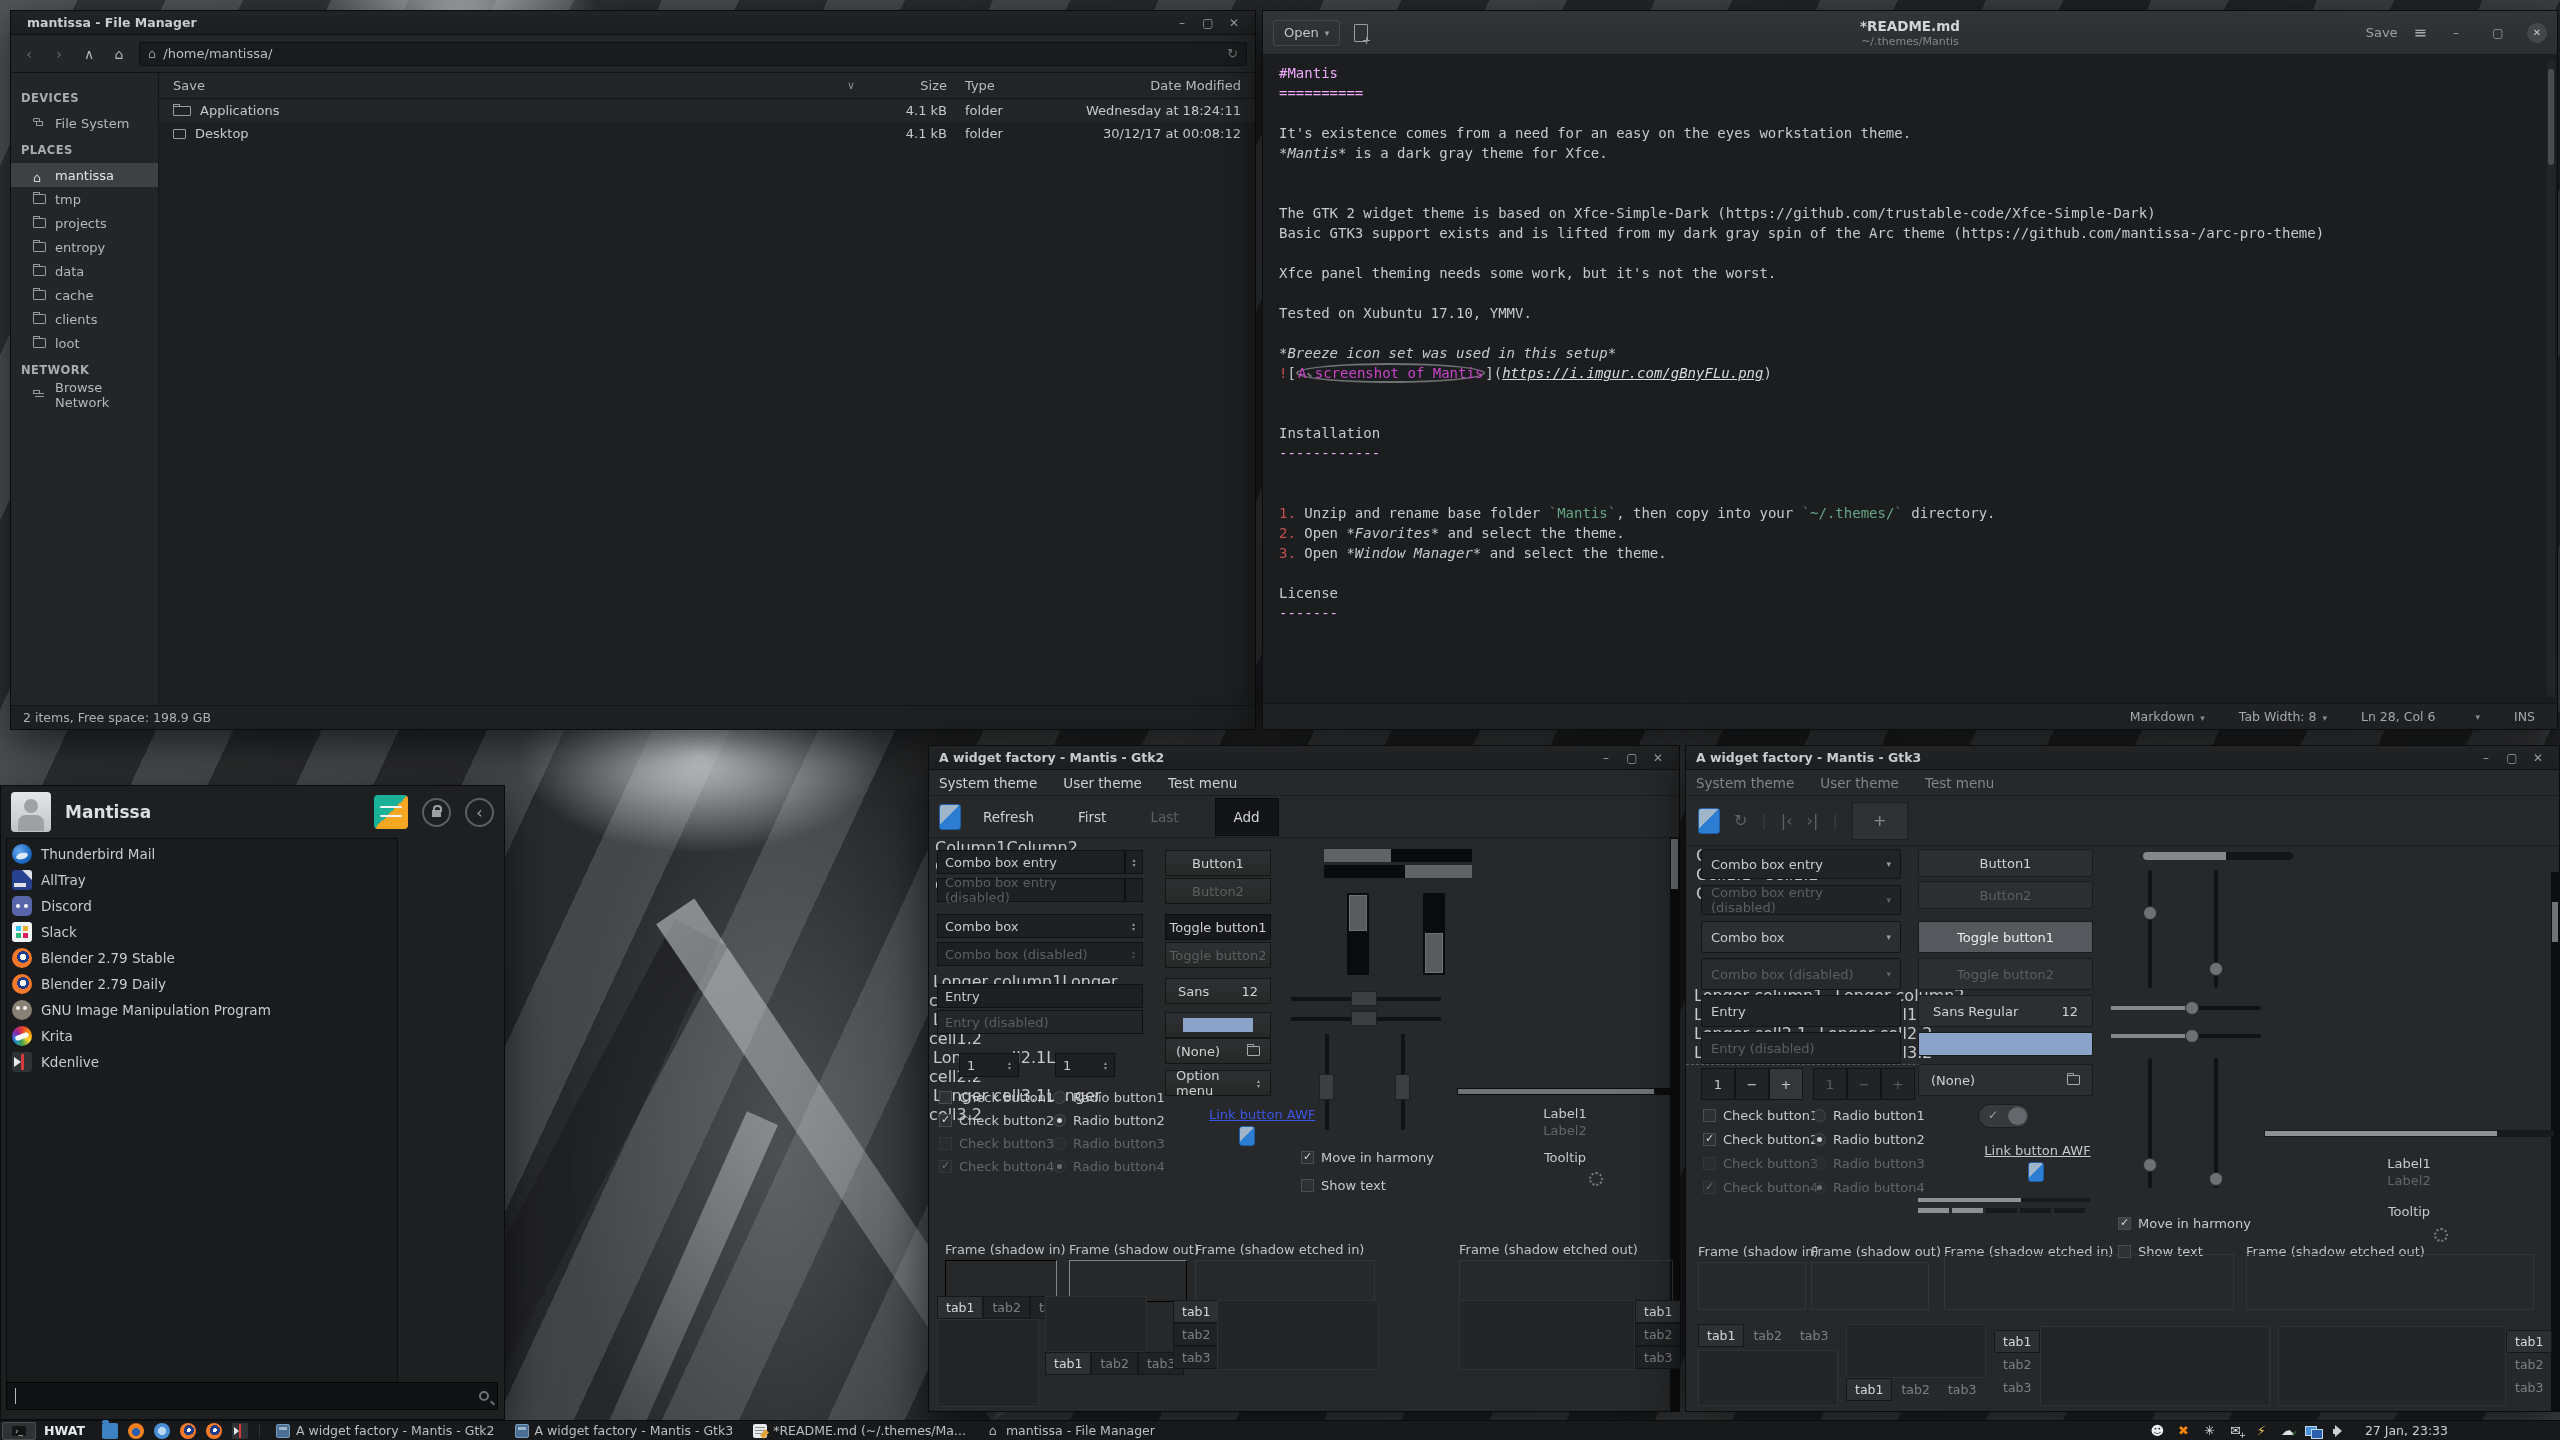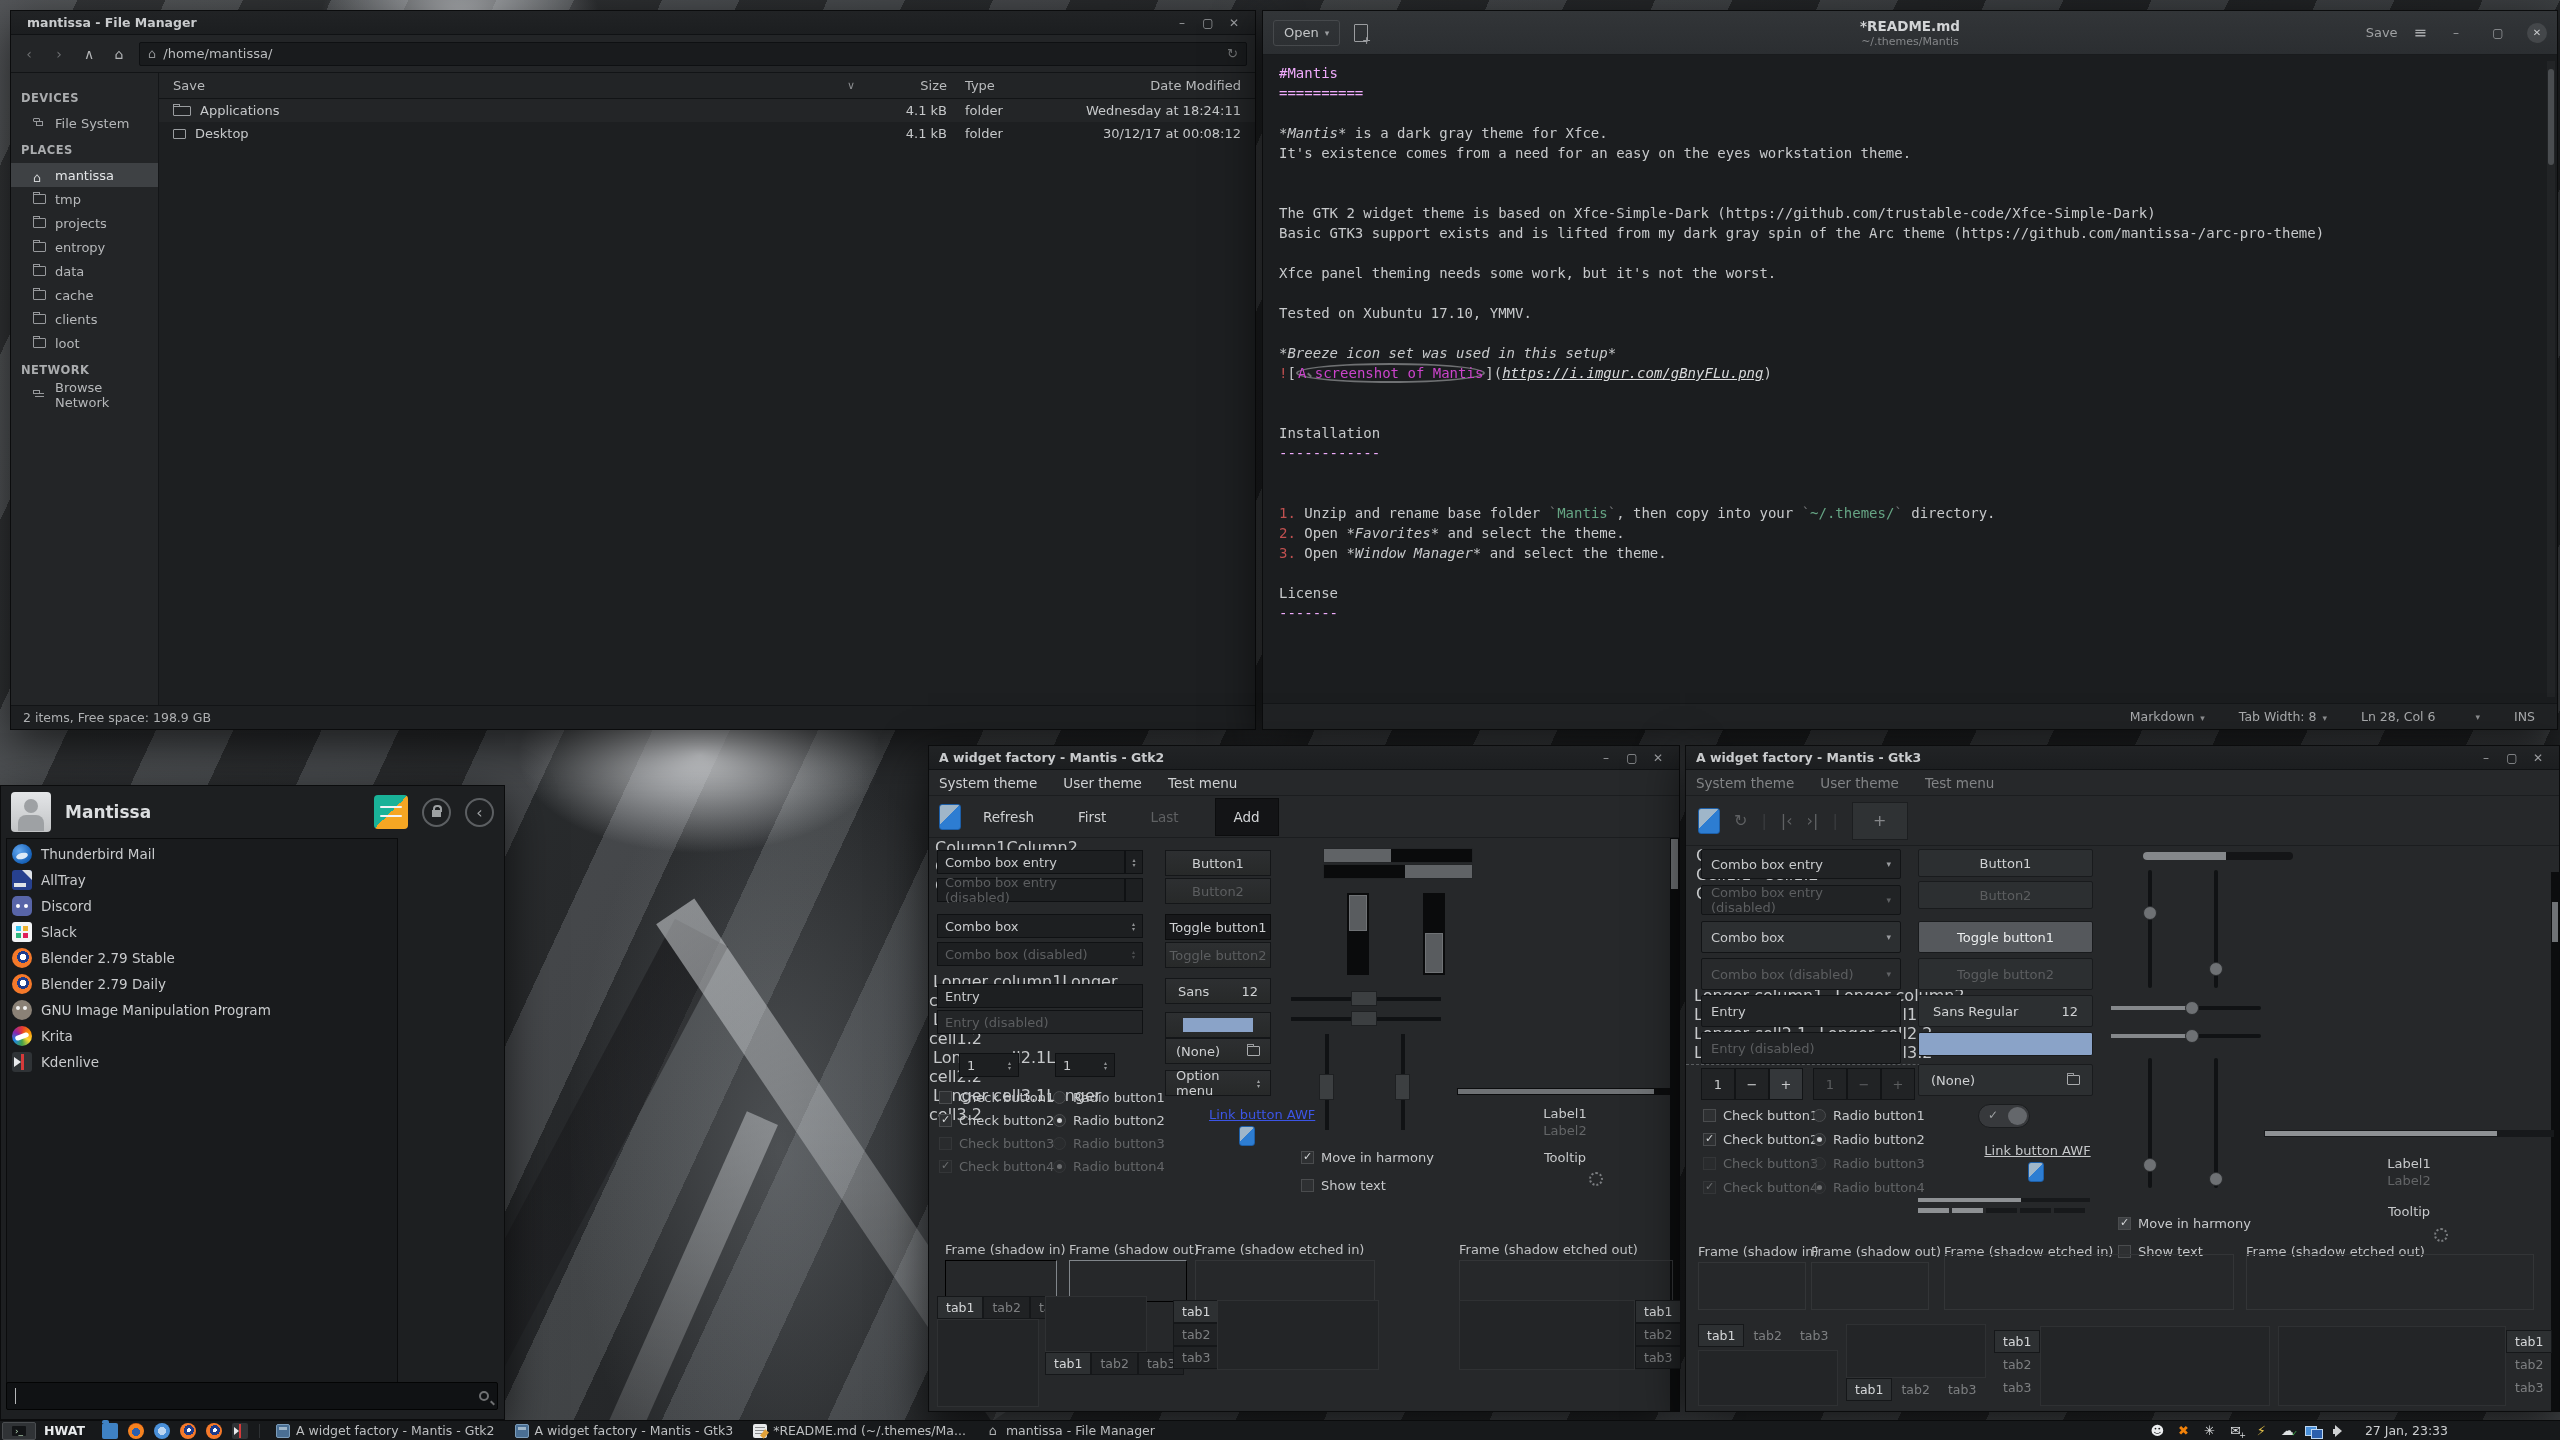--- a/index.html
+++ b/index.html
@@ -381,22 +381,22 @@
       <span class="hb-menu">≡</span>
       <span class="winbtn">–</span>
       <span class="winbtn">▢</span>
       <span class="hb-close">✕</span>
     </div>
   </div>
   <div class="ed-text">
       <div class="ln"><span class="g">#Mantis</span></div>
       <div class="ln"><span class="g">==========</span></div>
       <div class="ln">&nbsp;</div>
+      <div class="ln"><span>It's existence comes from a need for an easy on the eyes workstation theme.</span></div>
       <div class="ln"><span class="it">*Mantis*</span><span> is a dark gray theme for Xfce.</span></div>
-      <div class="ln"><span>It's existence comes from a need for an easy on the eyes workstation theme.</span></div>
       <div class="ln">&nbsp;</div>
       <div class="ln">&nbsp;</div>
       <div class="ln"><span>The GTK 2 widget theme is based on Xfce-Simple-Dark (https://github.com/trustable-code/Xfce-Simple-Dark)</span></div>
       <div class="ln"><span>Basic GTK3 support exists and is lifted from my dark gray spin of the Arc theme (https://github.com/mantissa-/arc-pro-theme)</span></div>
       <div class="ln">&nbsp;</div>
       <div class="ln"><span>Xfce panel theming needs some work, but it's not the worst.</span></div>
       <div class="ln">&nbsp;</div>
       <div class="ln"><span>Tested on Xubuntu 17.10, YMMV.</span></div>
       <div class="ln">&nbsp;</div>
       <div class="ln"><span class="it">*Breeze icon set was used in this setup*</span></div>

